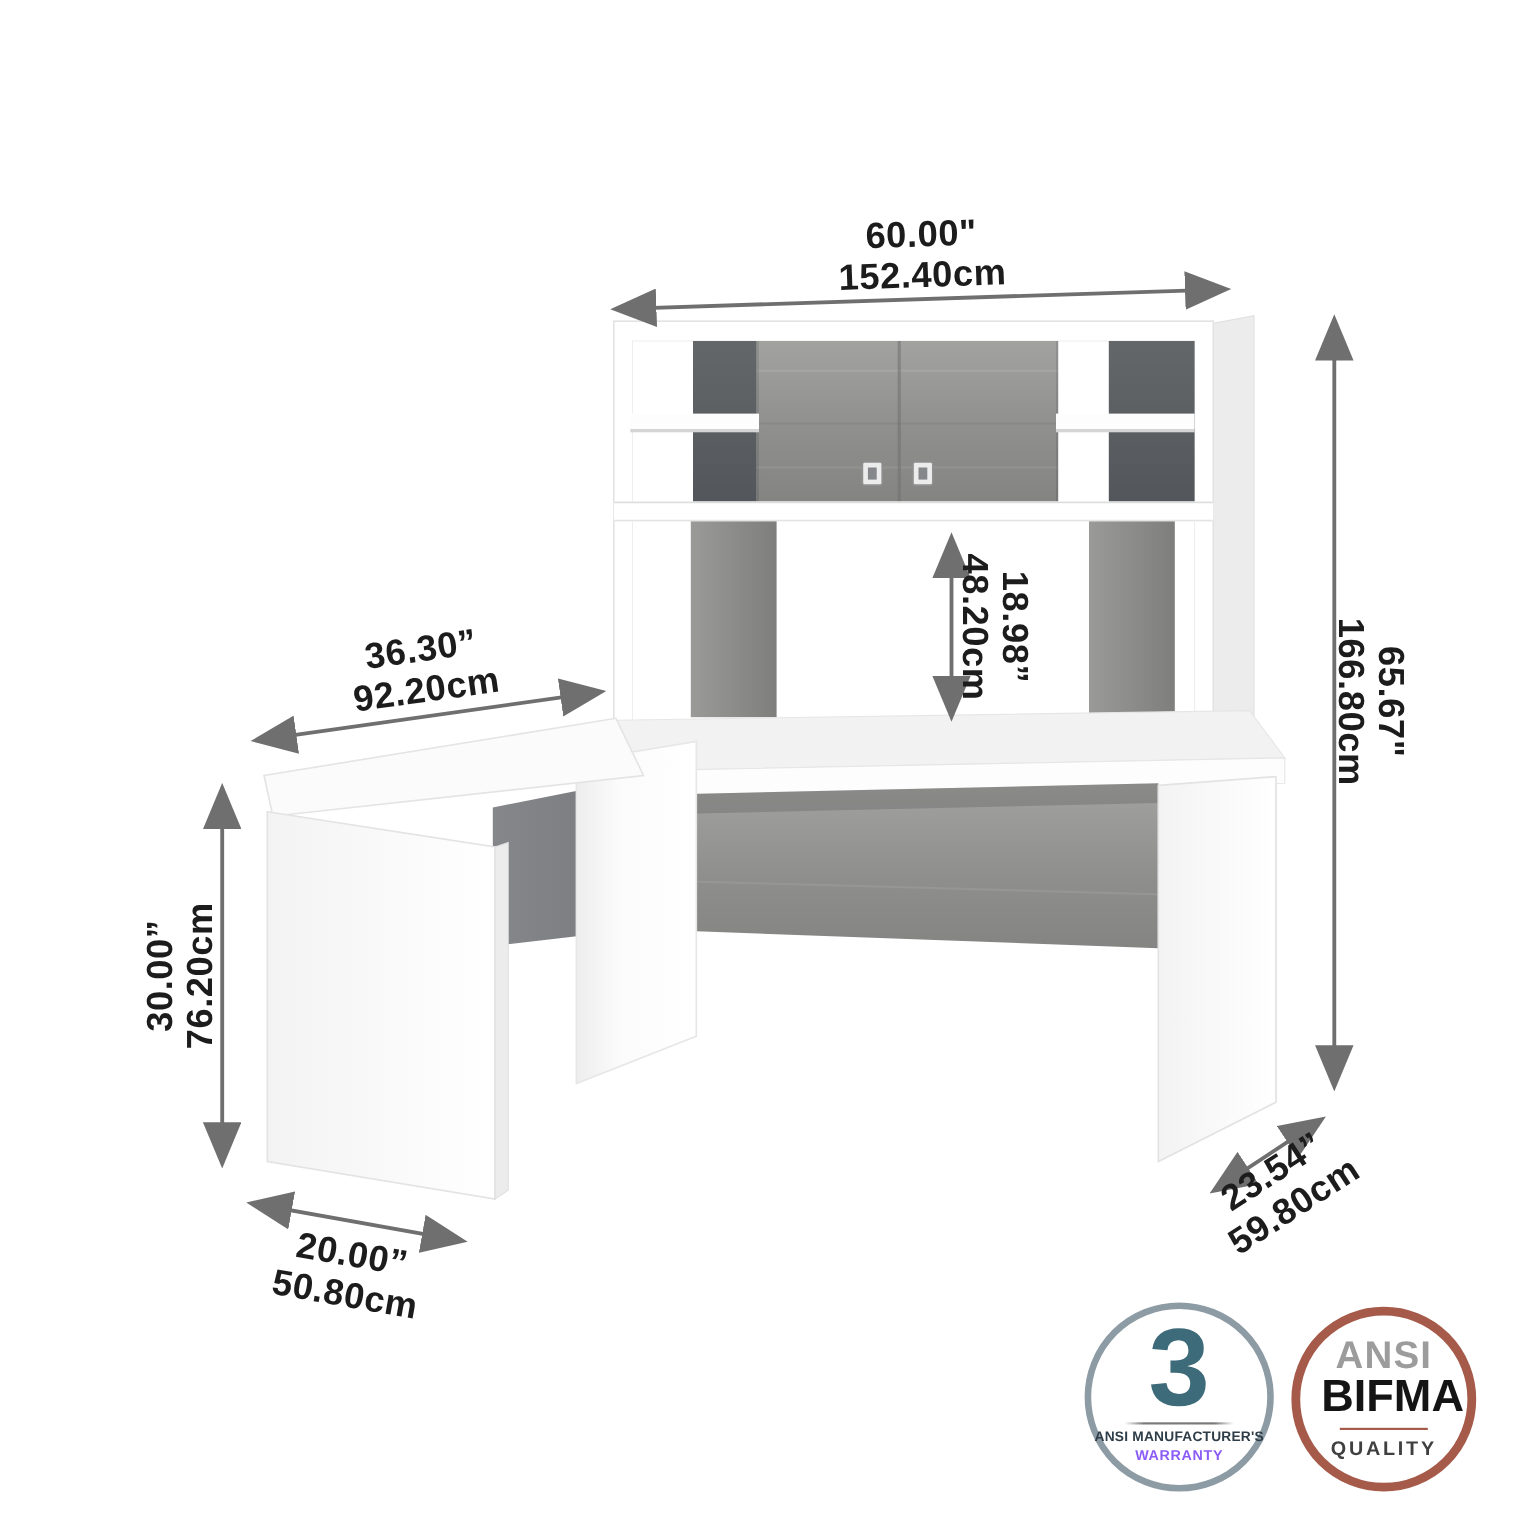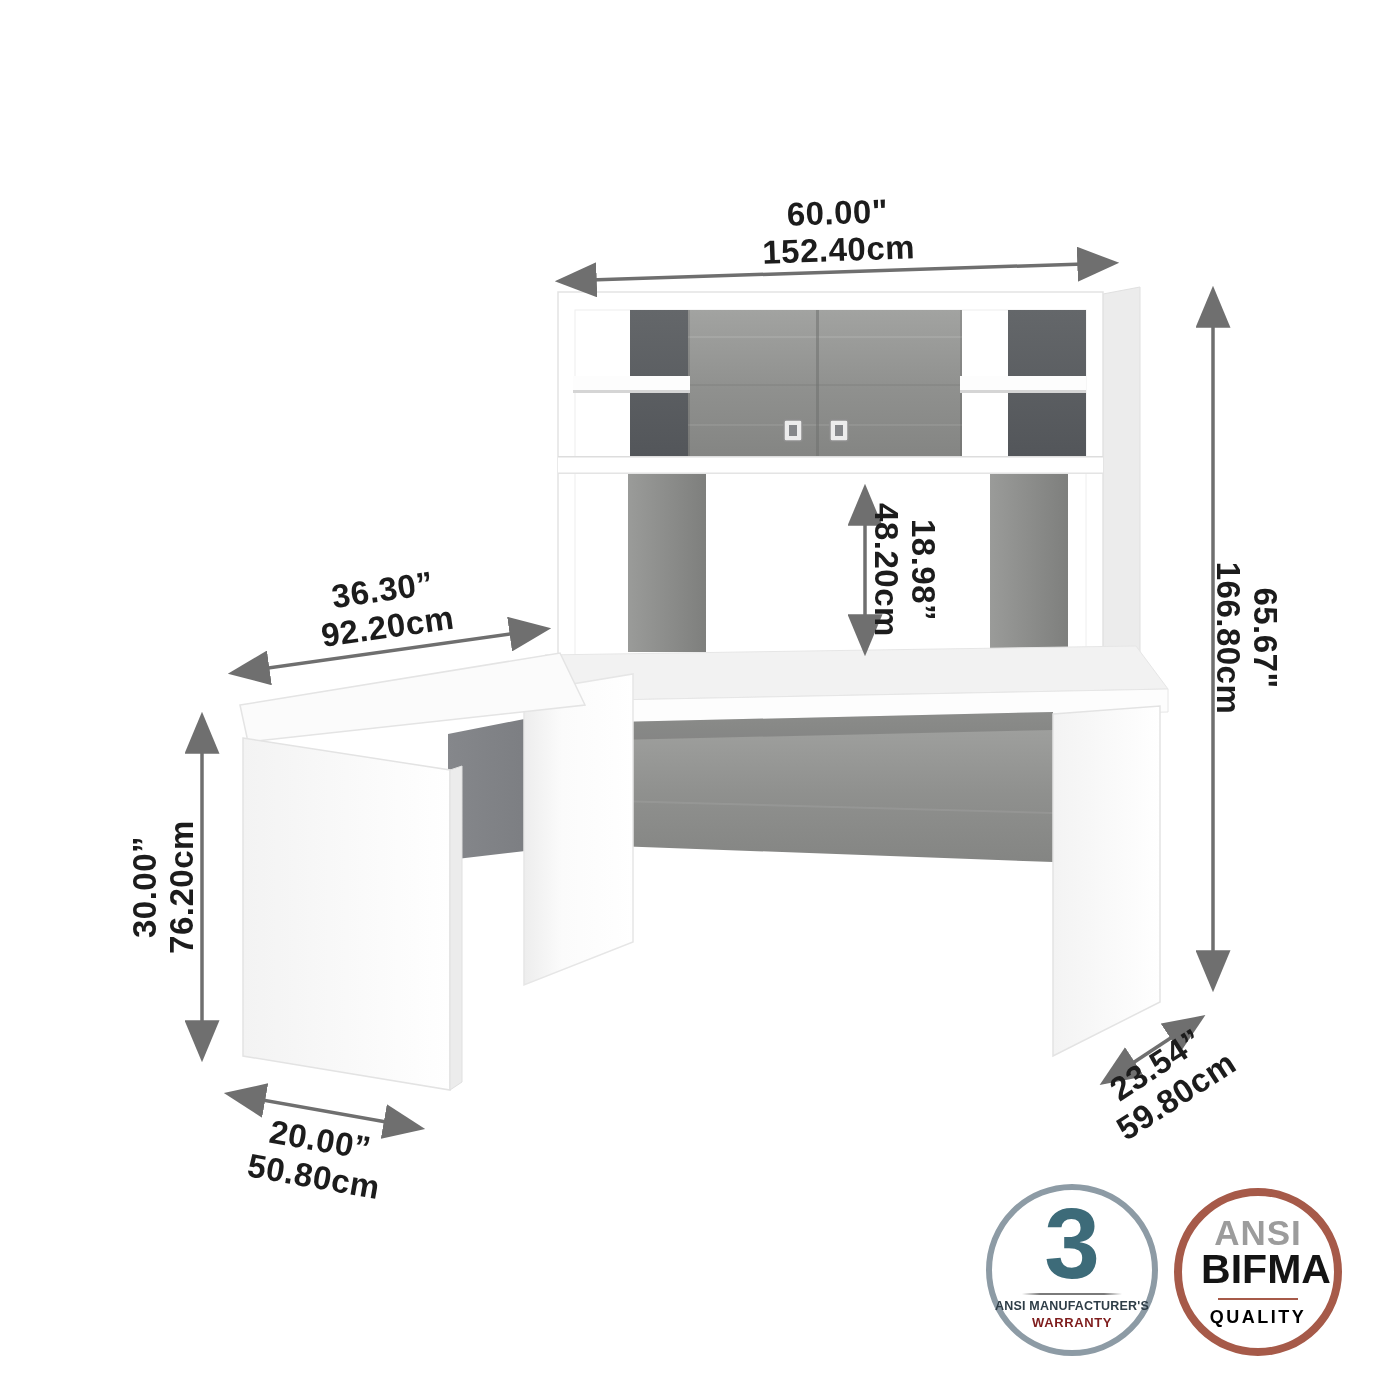--- a/index.html
+++ b/index.html
@@ -12,26 +12,26 @@
     position:absolute;text-align:center;font-weight:bold;color:#1c1c1c;
     font-size:33px;line-height:37px;white-space:nowrap;letter-spacing:.5px;
   }
   
   .badge{position:absolute;border-radius:50%;background:#fff;box-sizing:border-box;text-align:center;}
   .badge-warranty{left:986px;top:1184px;width:172px;height:172px;border:6px solid #8d9ba5;padding-top:4px;}
   .b-num{font-size:100px;line-height:.98;font-weight:bold;color:#3d6b79;}
   .b-div{width:100px;height:2px;margin:1px auto 4px auto;
          background:linear-gradient(90deg,rgba(120,120,120,0),#7a7a7a 18%,#7a7a7a 82%,rgba(120,120,120,0));}
   .b-l1{font-size:12.5px;font-weight:bold;color:#2e3d47;letter-spacing:.2px;line-height:1.25;}
-  .b-l2{font-size:13px;font-weight:bold;color:#7f1d1d;letter-spacing:.6px;line-height:1.25;}
+  .b-l2{font-size:13px;font-weight:bold;color:#8b5cf6;letter-spacing:.6px;line-height:1.25;}
   .badge-ansi{left:1174px;top:1188px;width:168px;height:168px;border:8px solid #a65a49;padding-top:20px;}
   .a-l1{font-size:35px;line-height:.95;font-weight:bold;color:#9c9c9c;letter-spacing:1px;}
   .a-l2{font-size:41px;line-height:1.02;font-weight:bold;color:#141414;padding-left:16px;}
   .a-div{width:80px;height:2px;background:#a65a49;margin:7px auto 7px auto;}
-  .a-l3{font-size:18px;font-weight:bold;color:#000000;letter-spacing:2.5px;}
+  .a-l3{font-size:18px;font-weight:bold;color:#404040;letter-spacing:2.5px;}
 </style>
 </head>
 <body>
 
 <div class="stage">
 
   <svg width="1400" height="1400" viewBox="0 0 1400 1400">
     <defs>
       <linearGradient id="gWood" x1="0" y1="0" x2="0" y2="1">
         <stop offset="0" stop-color="#a2a3a1"></stop>

